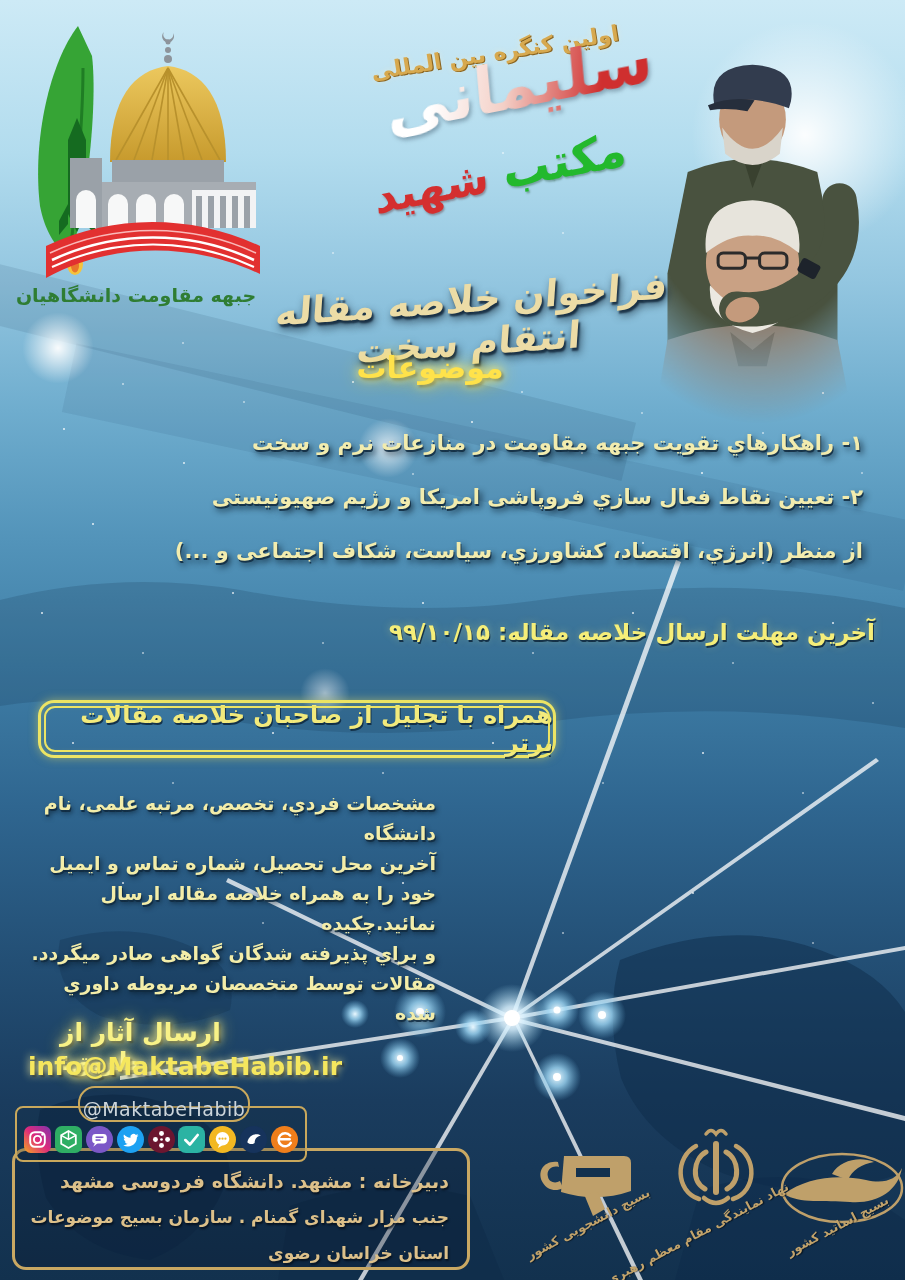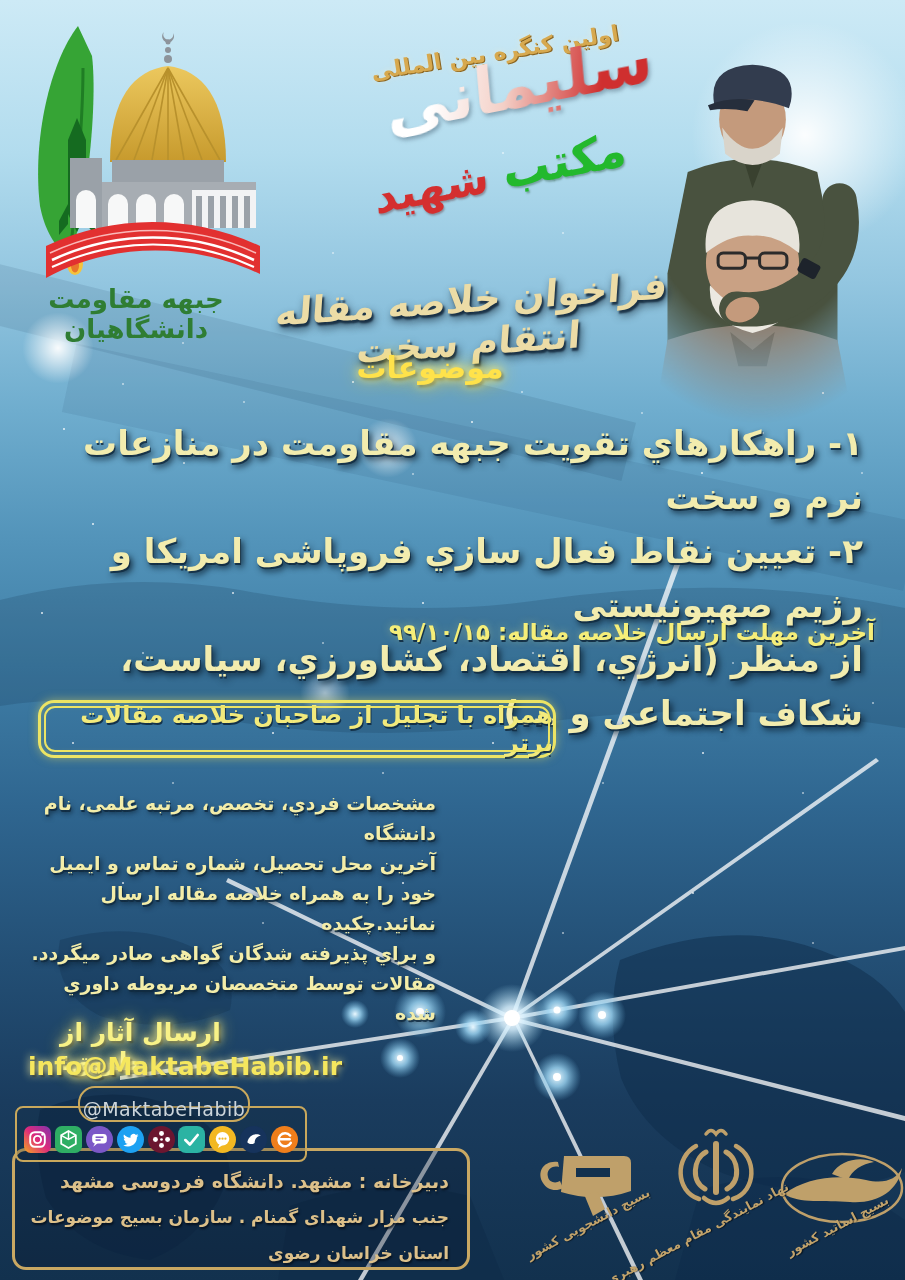--- a/index.html
+++ b/index.html
@@ -27,21 +27,21 @@
     832px 622px #ffffffd9,872px 702px #ffffff99,72px 742px #ffffffcc,172px 782px #ffffff8c,
     272px 732px #ffffffd9,382px 772px #ffffff99,492px 742px #ffffffcc,602px 782px #ffffff8c,
     702px 752px #ffffffd9,802px 792px #ffffff99,122px 882px #ffffffcc,262px 922px #ffffff8c,
     402px 882px #ffffffd9,562px 932px #ffffff99,692px 892px #ffffffcc,812px 942px #ffffff8c,
     252px 182px #ffffff99,332px 252px #ffffff8c,502px 152px #ffffff99,562px 232px #ffffff8c,
     642px 542px #ffffffcc,182px 342px #ffffff8c,762px 562px #ffffffcc,852px 542px #ffffff99;}
 
   
   .emblem{left:12px;top:10px;width:250px;height:280px;}
   .emblem-caption{left:6px;top:284px;width:260px;text-align:center;
-    color:#2f7d33;font-weight:bold;font-size:26px;letter-spacing:1px;}
+    color:#2f7d33;font-weight:bold;font-size:19px;letter-spacing:1px;}
 
   
   .congress-line{left:360px;top:40px;width:270px;text-align:center;
     color:#d7a94f;font-weight:bold;font-size:22px;
     transform:rotate(-9deg);
     text-shadow:1px 1px 0 #8a6420,0 0 6px rgba(255,240,200,.45);}
   .main-title{left:325px;top:58px;width:340px;height:195px;
     transform:rotate(-11deg) skewX(-6deg);}
   .title-w3{position:absolute;top:-4px;right:4px;font-size:64px;font-weight:bold;
     background:linear-gradient(100deg,#ffffff 18%,#f3cfc6 45%,#cf2f2f 80%);
@@ -60,21 +60,21 @@
 
   
   .call-title{left:235px;top:278px;width:470px;text-align:center;
     font-size:37px;font-weight:bold;color:#ecdca6;
     transform:rotate(-4deg) skewX(-8deg);
     text-shadow:2px 3px 2px rgba(15,35,55,.85),3px 5px 8px rgba(10,25,40,.7);}
   .topics-title{left:320px;top:350px;width:220px;text-align:center;
     font-size:30px;font-weight:bold;color:#ffe24a;
     text-shadow:0 0 8px #fff27a,0 0 18px #ffd42a,2px 2px 3px rgba(0,0,0,.5);}
   .topics{right:42px;top:416px;width:790px;text-align:right;
-    font-size:34px;font-weight:bold;color:#f2ecae;line-height:54px;
+    font-size:21px;font-weight:bold;color:#f2ecae;line-height:54px;
     text-shadow:1px 2px 0 rgba(16,42,64,.85),3px 4px 6px rgba(8,25,40,.8);}
 
   
   .deadlines{right:30px;top:612px;width:620px;text-align:right;
     font-size:23px;font-weight:bold;color:#f5ee79;line-height:40px;
     text-shadow:1px 2px 0 rgba(16,42,64,.9),0 0 8px rgba(255,240,120,.35);}
 
   
   .honor-box{left:38px;top:700px;width:512px;height:52px;border:3px solid #ece464;
     border-radius:16px;display:flex;align-items:center;justify-content:center;

